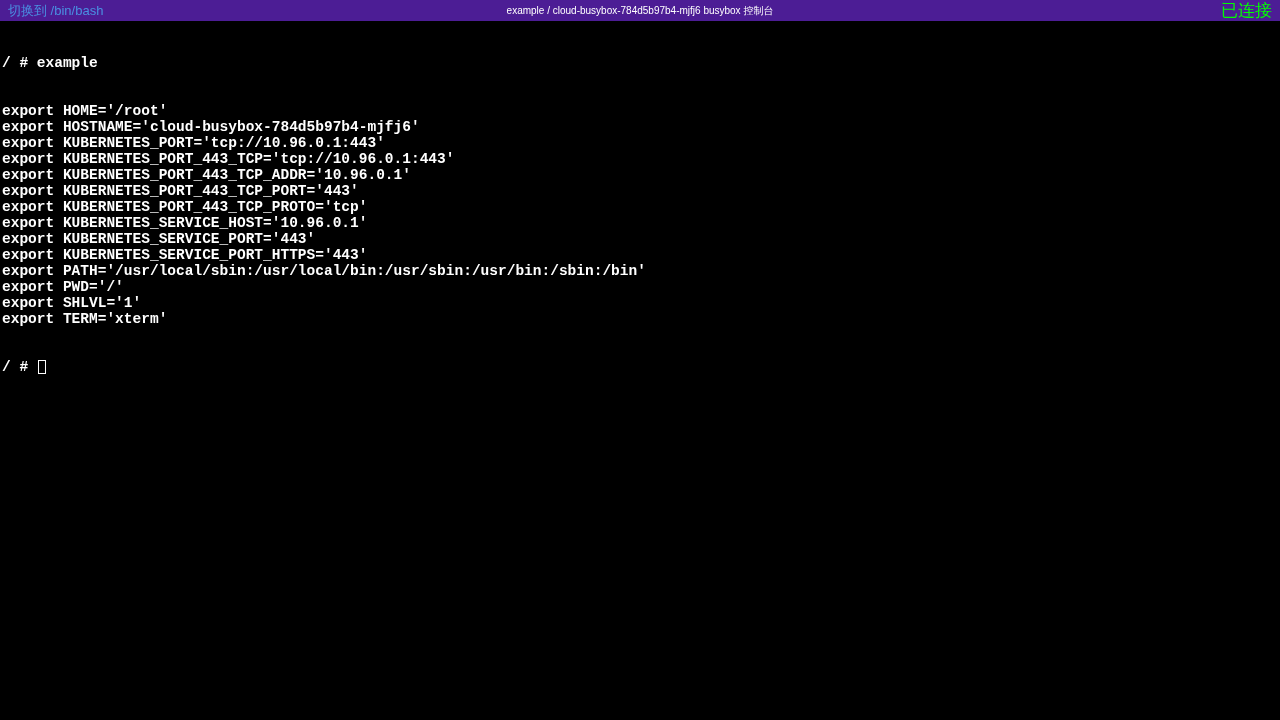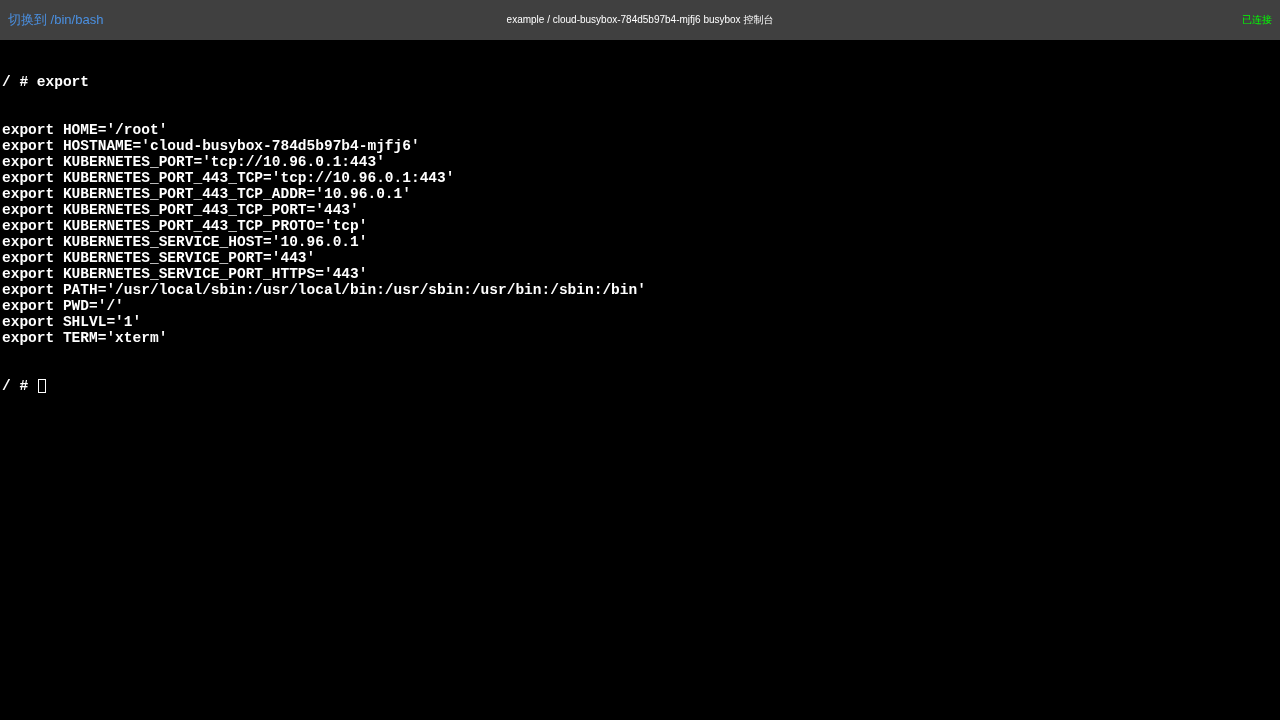--- a/index.html
+++ b/index.html
@@ -8,22 +8,22 @@
       box-sizing: border-box;
     }
     body {
       width: 1280px;
       height: 720px;
       background: #000000;
       font-family: -apple-system, BlinkMacSystemFont, "Segoe UI", sans-serif;
       overflow: hidden;
     }
     .header {
-      height: 40px;
-      background: #404040;
+      height: 21px;
+      background: #4c1d95;
       display: flex;
       align-items: center;
       position: relative;
       padding: 0 24px;
     }
     .switch-link {
       color: #4a90e2;
       font-size: 13px;
       cursor: pointer;
       position: absolute;
@@ -32,21 +32,21 @@
     .title {
       color: #ffffff;
       font-size: 10px;
       position: absolute;
       left: 50%;
       transform: translateX(-50%);
       white-space: nowrap;
     }
     .status {
       color: #00ff00;
-      font-size: 10px;
+      font-size: 17px;
       position: absolute;
       right: 8px;
       margin-left: 18px;
     }
     .terminal {
       padding: 2px 2px;
       font-family: "Courier New", Courier, monospace;
       font-size: 14.5px;
       line-height: 16px;
       color: #ffffff;
@@ -71,16 +71,16 @@
 </head>
 <body>
 
 <div class="header">
   <a class="switch-link">切换到 /bin/bash</a>
   <span class="title">example / cloud-busybox-784d5b97b4-mjfj6 busybox 控制台</span>
   <span class="status">已连接</span>
 </div>
 
 <div class="terminal">
-  <span class="terminal-line"><span>/ # </span><span>export</span></span>
+  <span class="terminal-line"><span>/ # </span><span>example</span></span>
   <div id="terminal-output"><span class="terminal-line">export HOME='/root'</span><span class="terminal-line">export HOSTNAME='cloud-busybox-784d5b97b4-mjfj6'</span><span class="terminal-line">export KUBERNETES_PORT='tcp://10.96.0.1:443'</span><span class="terminal-line">export KUBERNETES_PORT_443_TCP='tcp://10.96.0.1:443'</span><span class="terminal-line">export KUBERNETES_PORT_443_TCP_ADDR='10.96.0.1'</span><span class="terminal-line">export KUBERNETES_PORT_443_TCP_PORT='443'</span><span class="terminal-line">export KUBERNETES_PORT_443_TCP_PROTO='tcp'</span><span class="terminal-line">export KUBERNETES_SERVICE_HOST='10.96.0.1'</span><span class="terminal-line">export KUBERNETES_SERVICE_PORT='443'</span><span class="terminal-line">export KUBERNETES_SERVICE_PORT_HTTPS='443'</span><span class="terminal-line">export PATH='/usr/local/sbin:/usr/local/bin:/usr/sbin:/usr/bin:/sbin:/bin'</span><span class="terminal-line">export PWD='/'</span><span class="terminal-line">export SHLVL='1'</span><span class="terminal-line">export TERM='xterm'</span></div>
   <span class="prompt-line"><span>/ # </span><span class="cursor"></span></span>
 </div>
 
 </body></html>

